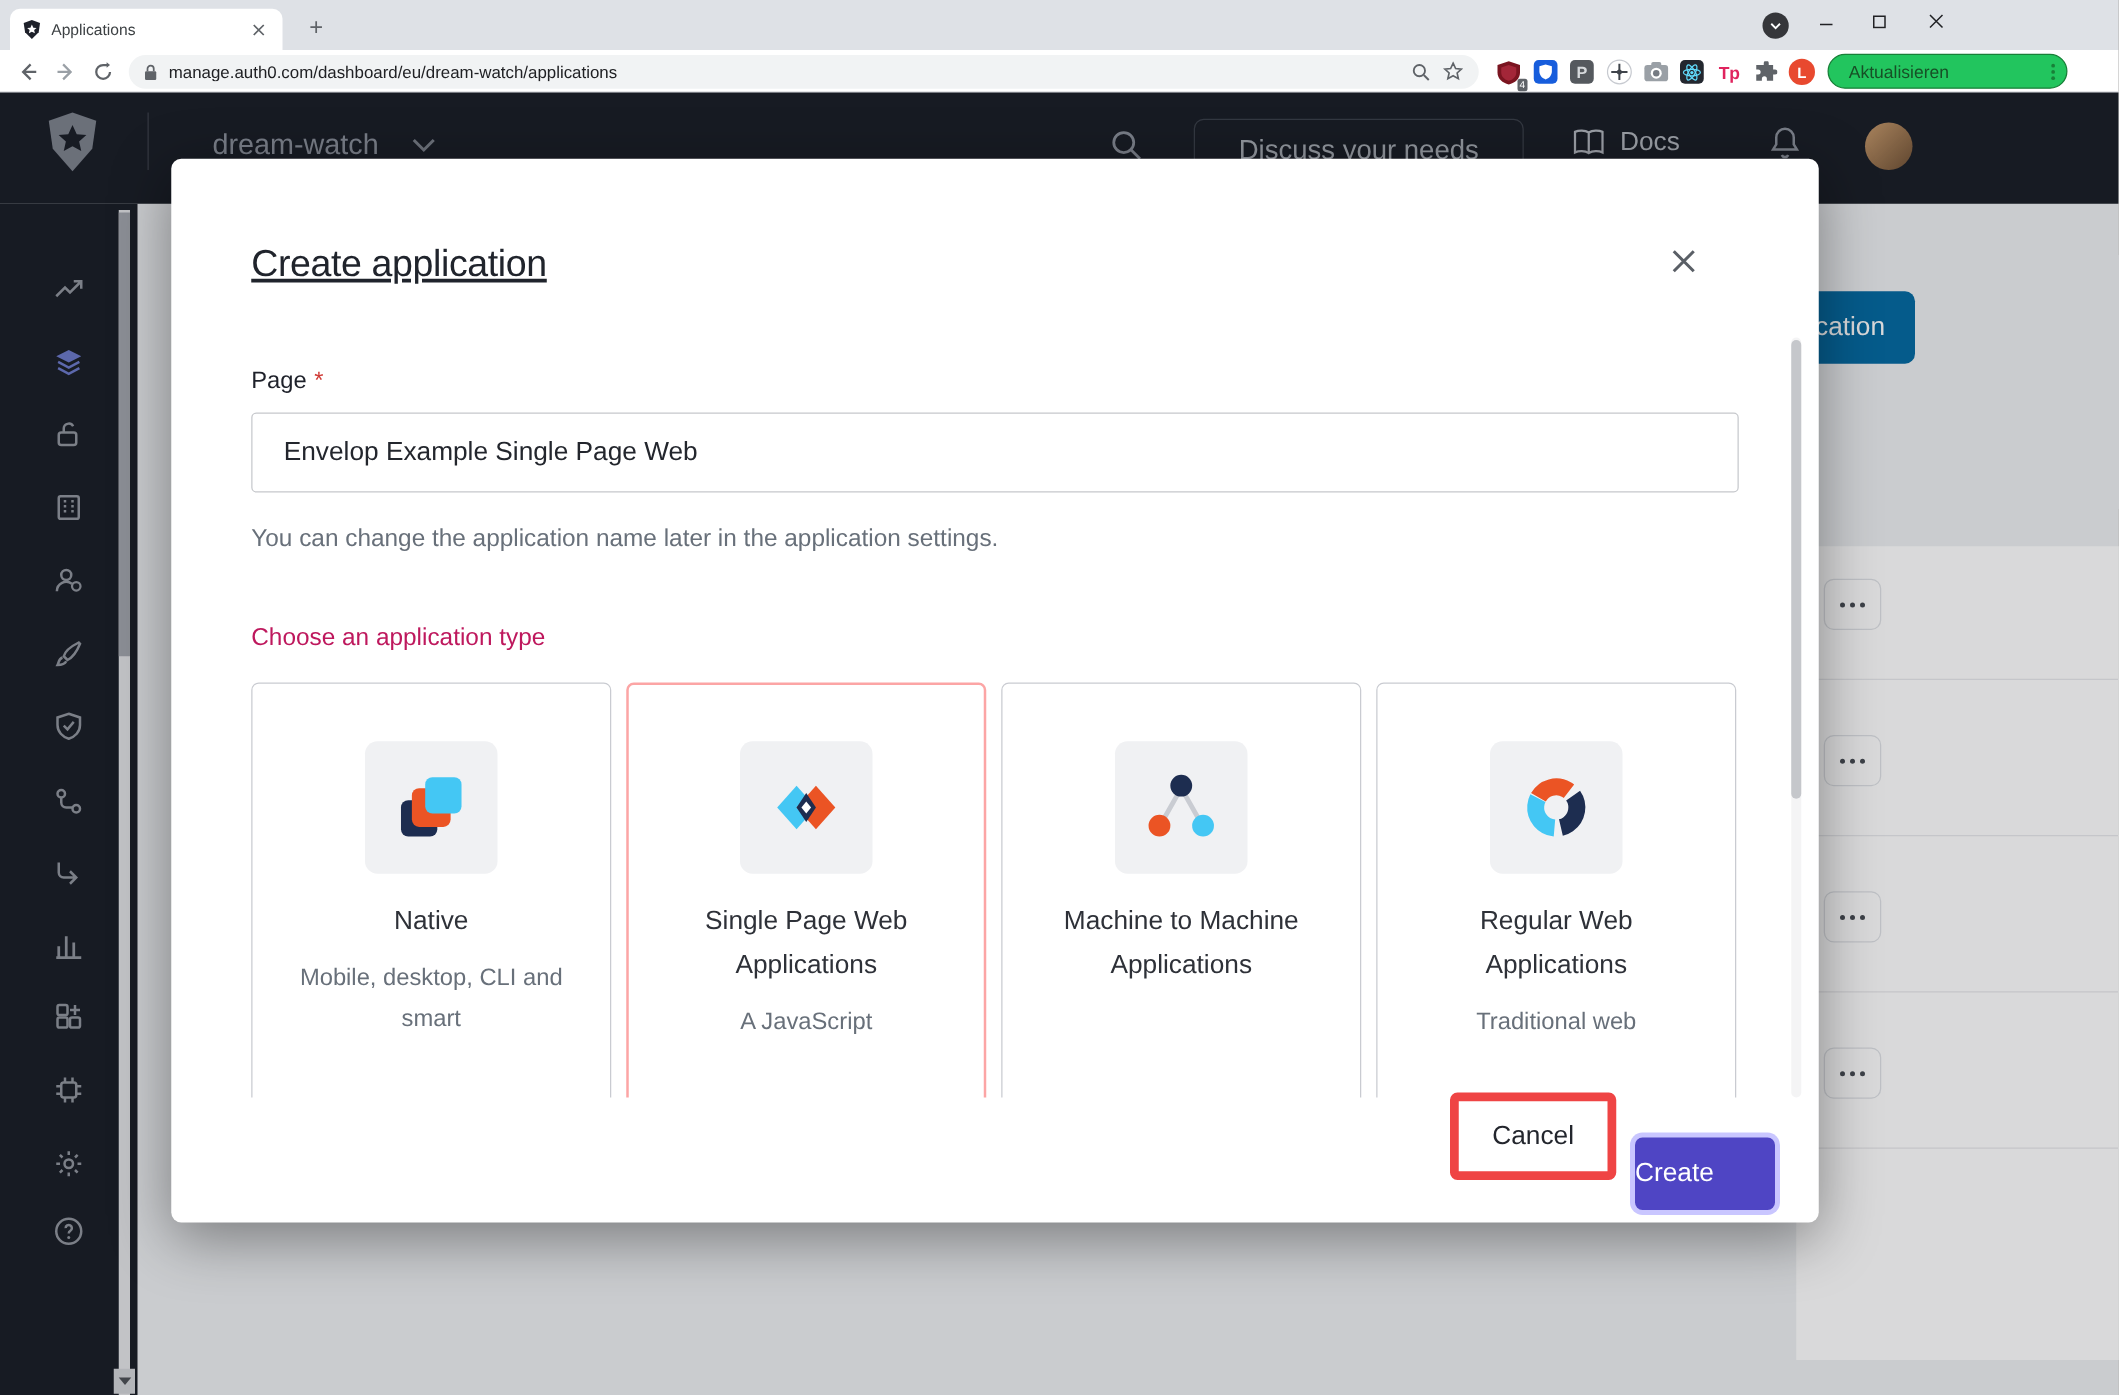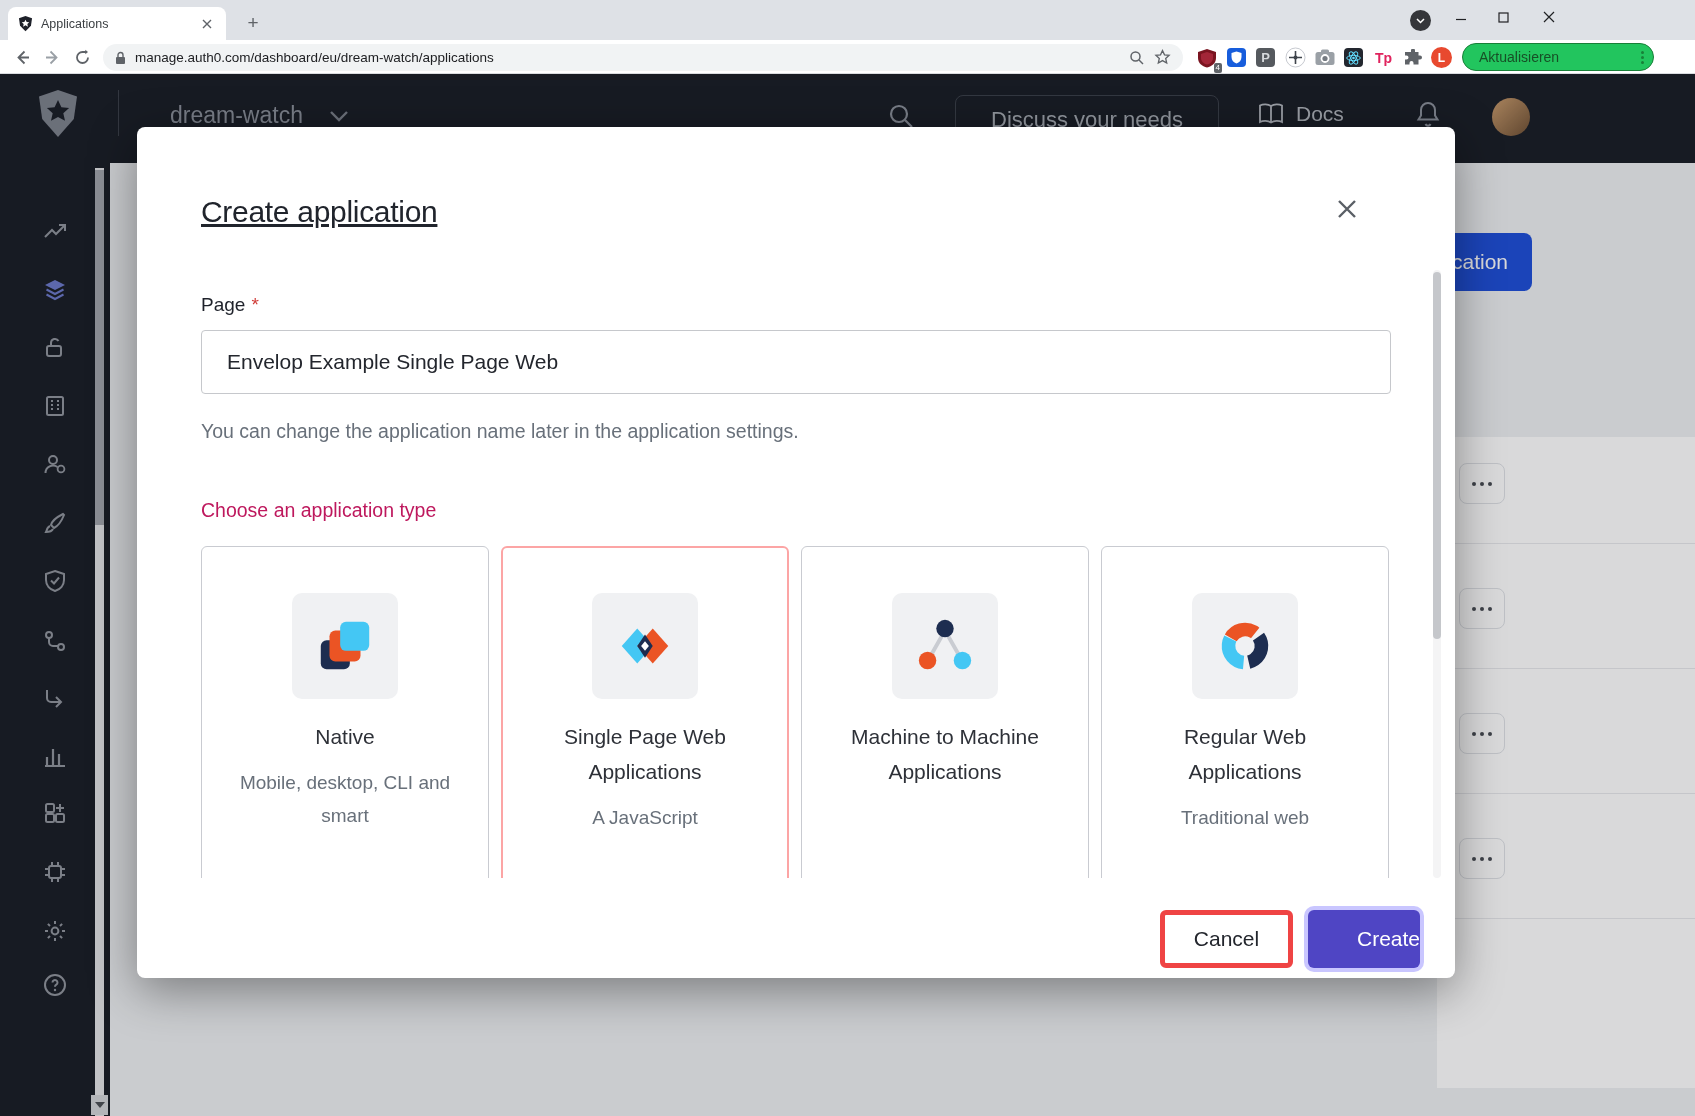--- a/index.html
+++ b/index.html
@@ -40,21 +40,21 @@
   .sidebar{left:0;top:89px;width:110px;height:953px;background:#191d26;}
   .side-icon{left:43px;width:24px;height:24px;}
   .side-scroll-track{left:95px;top:94px;width:9px;height:948px;background:#e4e5e8;}
   .side-scroll-thumb{left:95px;top:96px;width:9px;height:355px;background:#a2a6ad;}
   .side-scroll-btn{left:91px;top:1021px;width:17px;height:20px;background:#d2d4d8;display:flex;align-items:center;justify-content:center;}
   .tri-down{width:0;height:0;border-left:5px solid transparent;border-right:5px solid transparent;border-top:6px solid #4c4f55;}
   .table-panel{left:1437px;top:363px;width:258px;height:651px;background:#fff;}
   .row-line{left:1437px;width:258px;height:1px;background:#e7e9ec;}
   .kebab-btn{left:1459px;width:46px;height:41px;background:#fff;border:1px solid #dfe2e6;border-radius:8px;display:flex;align-items:center;justify-content:center;gap:4px;}
   .kebab-btn i{width:4px;height:4px;border-radius:50%;background:#464b52;}
-  .create-frag{left:1452px;top:159px;width:80px;height:58px;background:#1d4ed8;border-radius:0 8px 8px 0;color:#fff;font-size:21px;display:flex;align-items:center;}
+  .create-frag{left:1452px;top:159px;width:80px;height:58px;background:#0369a1;border-radius:0 8px 8px 0;color:#fff;font-size:21px;display:flex;align-items:center;}
   .overlay{left:0;top:74px;width:1695px;height:1042px;background:rgba(16,18,26,0.16);}
 
   
   .modal{left:137px;top:127px;width:1318px;height:851px;background:#fff;border-radius:8px;box-shadow:0 12px 48px rgba(0,0,0,0.4);}
   .modal-title{left:64px;top:68px;font-size:30px;font-weight:500;color:#20242c;letter-spacing:-0.3px;text-decoration:underline;}
   .modal-close{left:1190px;top:62px;width:40px;height:40px;border-radius:50%;display:flex;align-items:center;justify-content:center;}
   .modal-body{left:0;top:143px;width:1318px;height:608px;overflow:hidden;padding:24px 64px 0 64px;}
   .field-label{font-size:19px;color:#1e212a;}
   .req{color:#d03c38;margin-left:6px;}
   .name-input{margin-top:14px;width:1190px;height:64px;border:1px solid #c6c8cc;border-radius:4px;font-size:21px;color:#23262d;padding:0 25px;outline:none;background:#fff;}
@@ -62,22 +62,22 @@
   .type-heading{margin-top:56px;font-size:19.5px;color:#be185d;}
   .cards{margin-top:24px;display:flex;gap:12px;}
   .card{width:288px;height:420px;background:#fff;border:1px solid #c9cbd1;border-radius:6px;text-align:center;}
   .card.selected{border:2px solid #fca5a5;}
   .tile{width:106px;height:106px;border-radius:10px;background:#f0f1f3;margin:46px auto 0 auto;display:flex;align-items:center;justify-content:center;}
   .card.selected .tile{margin-top:45px;}
   .card-title{margin:20px auto 0 auto;width:190px;font-size:21px;line-height:35px;color:#2e3138;}
   .card-desc{margin:12px auto 0 auto;width:230px;font-size:19px;line-height:33px;color:#68707a;}
   .mtrack{left:1296px;top:143px;width:8px;height:608px;background:#f4f4f5;border-radius:4px;}
   .mthumb{left:1296px;top:145px;width:8px;height:367px;background:#c5c7cb;border-radius:4px;}
-  .btn-cancel{left:1150px;top:783px;width:133px;height:58px;background:#fff;border:5px solid #ef4444;border-radius:6px;font-size:21px;color:#23262d;display:flex;align-items:center;justify-content:center;}
-  .btn-create{left:1171px;top:783px;width:112px;height:58px;background:#4f45c4;border-radius:6px;font-size:21px;font-weight:500;color:#fff;display:flex;align-items:center;justify-content:flex-end;box-shadow:0 0 0 4px rgba(99,93,255,0.35);}
+  .btn-cancel{left:1150px;top:747px;width:133px;height:70px;background:#fff;border:7px solid #ef4444;border-radius:6px;font-size:21px;color:#23262d;display:flex;align-items:center;justify-content:center;}
+  .btn-create{left:1171px;top:783px;width:112px;height:58px;background:#4f45c4;border-radius:6px;font-size:21px;font-weight:500;color:#fff;display:flex;align-items:center;justify-content:flex-start;box-shadow:0 0 0 4px rgba(99,93,255,0.35);}
   
   .btn-cancel{left:1023px;}
 </style>
 </head>
 <body>
 
 <div id="screen">
 
   <div class="abs tabstrip"></div>
   <div class="abs tab">

